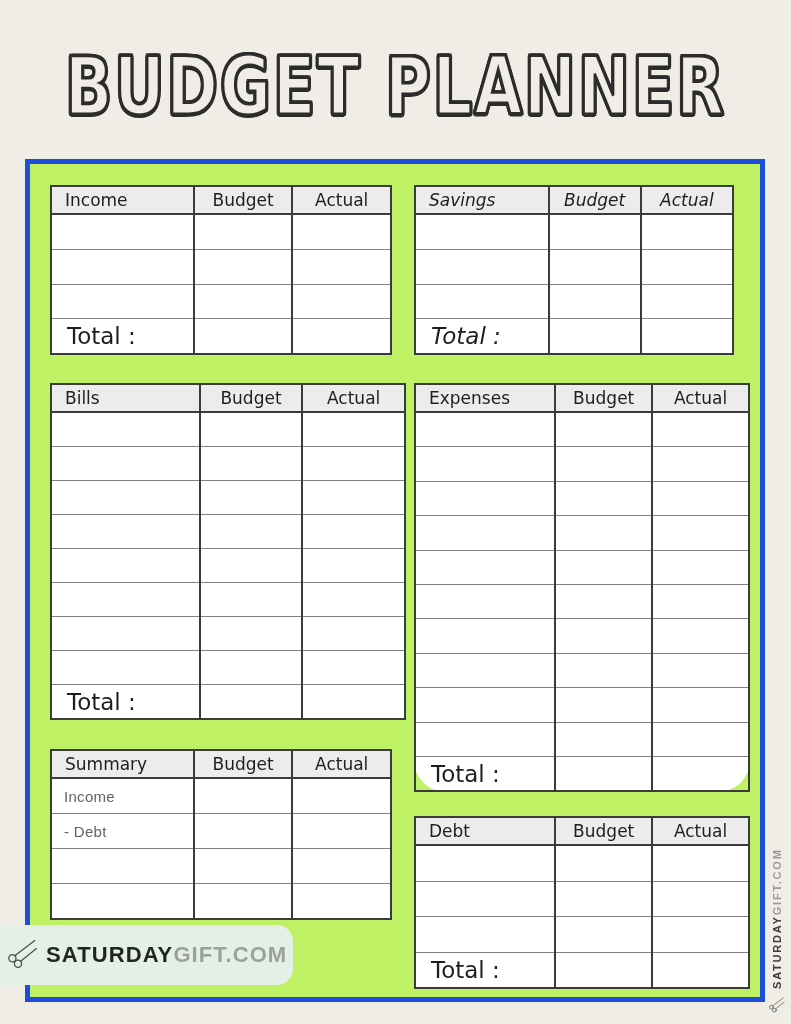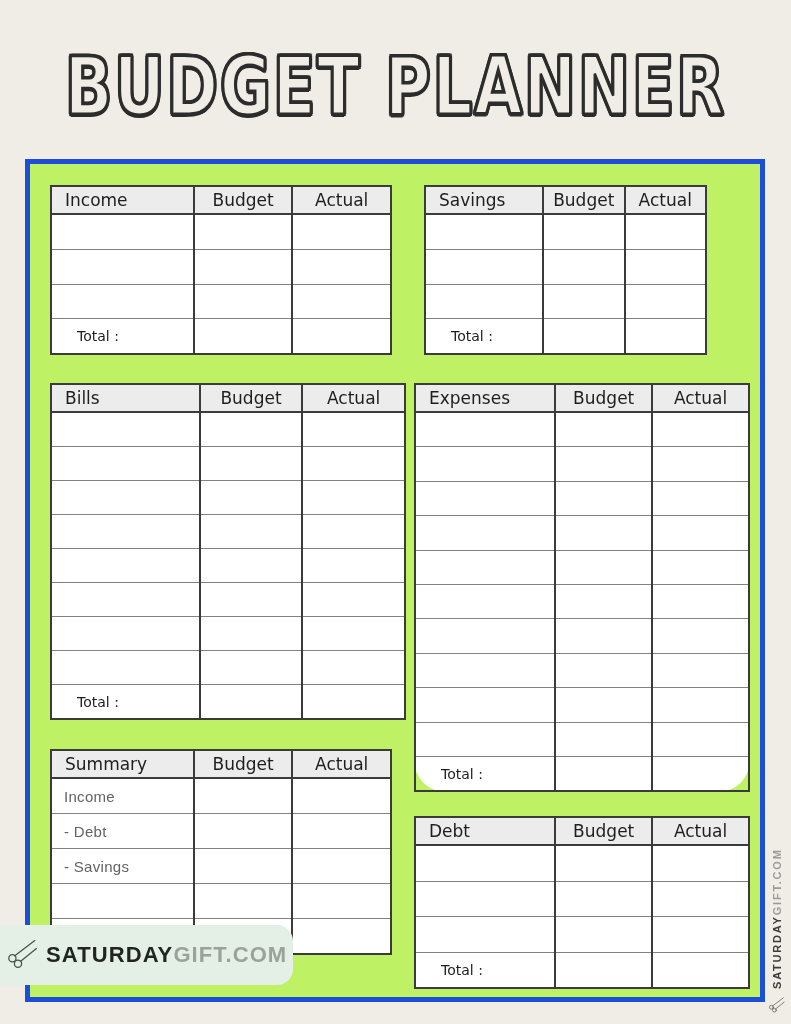--- a/index.html
+++ b/index.html
@@ -18,25 +18,25 @@
   
   table.tbl{position:absolute;border-collapse:collapse;table-layout:fixed;background:#fff;
             border:2px solid #3b3b3b;}
   .tbl col.c1{width:42%;} .tbl col.c2{width:29%;} .tbl col.c3{width:29%;}
   .tbl th{background:#ececec;border-bottom:2px solid #3b3b3b;height:26px;
           font-size:17px;font-weight:500;padding:0;}
   .tbl tr > *+*{border-left:2px solid #3b3b3b;}
   .tbl td{border-top:1px solid #828282;padding:0;}
   .hand{font-family:"DejaVu Sans",sans-serif;}
   th.name-h{text-align:left;padding-left:13px;font-size:17px;}
-  td.total-cell{text-align:left;padding-left:25px;font-size:14px;}
+  td.total-cell{text-align:left;padding-left:15px;font-size:23px;}
   td.sum-label{text-align:left;padding-left:12px;font-size:15px;color:#636363;letter-spacing:.3px;
                font-family:"Liberation Sans",sans-serif;}
   #income-table{left:20px;top:21px;width:342px;}
-  #savings-table{left:394px;top:21px;width:283px;}
+  #savings-table{left:384px;top:21px;width:320px;font-style:italic;}
   #bills-table{left:20px;top:219px;width:356px;}
   #expenses-table{left:384px;top:219px;width:336px;border-radius:32px;}
   #summary-table{left:20px;top:585px;width:342px;}
   #debt-table{left:384px;top:652px;width:336px;}
   #income-table td,#savings-table td{height:33.8px;}
   #bills-table td{height:33px;}
   #expenses-table td{height:33.4px;}
   #summary-table td{height:34px;}
   #debt-table td{height:34.5px;}
   
@@ -295,25 +295,20 @@
       </tr>
         </thead>
       <tbody>
         <tr>
           <td class="sum-label">Income</td>
           <td></td>
           <td></td>
         </tr>
         <tr>
           <td class="sum-label">- Debt</td>
-          <td></td>
-          <td></td>
-        </tr>
-        <tr>
-          <td class="sum-label">- Savings</td>
           <td></td>
           <td></td>
         </tr>
         <tr>
           <td></td>
           <td></td>
           <td></td>
         </tr>
         <tr>
           <td></td>

